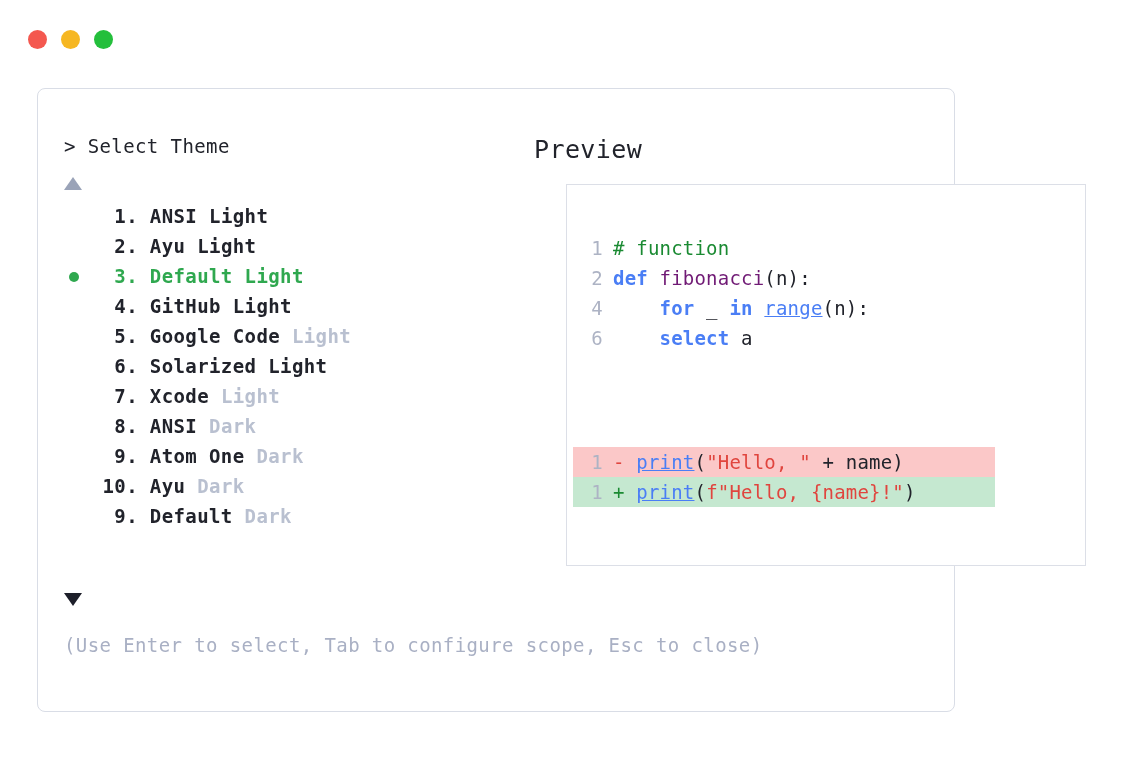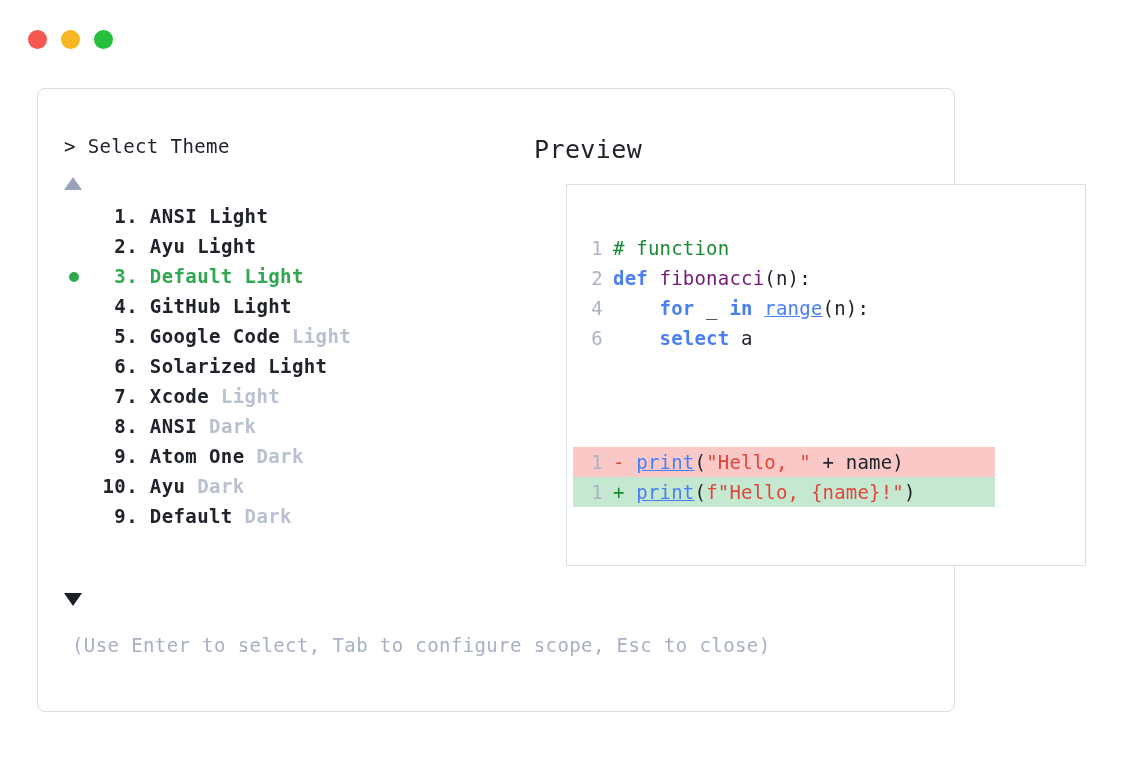--- a/index.html
+++ b/index.html
@@ -143,21 +143,20 @@
 
   
   .footer-hint {
     position: absolute;
     left: 26px;
     top: 545px;
     font-size: 19px;
     color: #a9b0c4;
     letter-spacing: 0.4px;
     white-space: pre;
-    margin-left: 8px;
   }
 
   
   .preview-panel {
     position: absolute;
     left: 528px;
     top: 87px;
     width: 520px;
     height: 382px;
     box-sizing: border-box;

